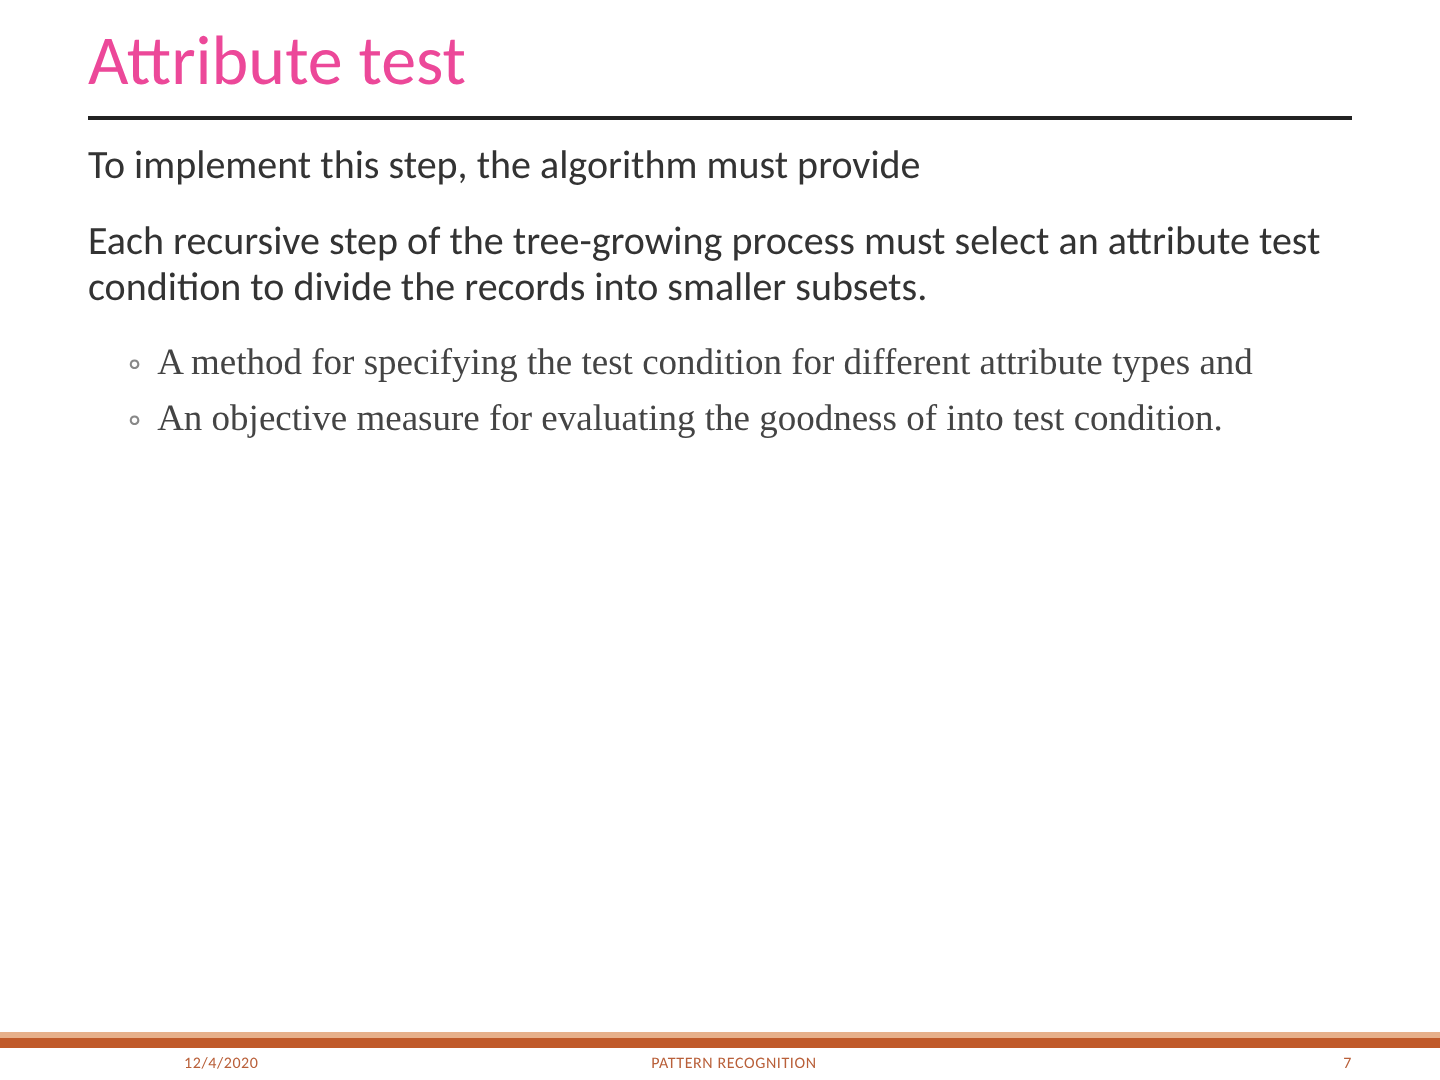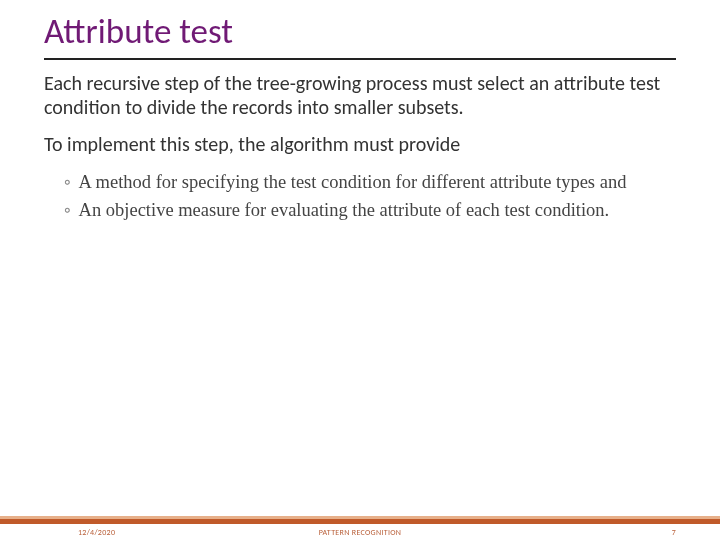--- a/index.html
+++ b/index.html
@@ -1,21 +1,21 @@
 <!DOCTYPE html>
 <html><head>
 <meta charset="utf-8">
 <style>
   * { margin: 0; padding: 0; box-sizing: border-box; }
   html, body { width: 720px; height: 540px; font-family: Calibri, 'Segoe UI', Arial, sans-serif; background: #fff; color: #222; }
   .slide { position: relative; width: 720px; height: 540px; }
   .title {
     font-size: 35px;
     font-weight: 400;
-    color: #701a75;
+    color: #ec4899;
     padding: 10px 0 2px 44px;
     letter-spacing: 0px;
   }
   .title-rule {
     margin: 4px 44px 0 44px;
     border: none;
     border-top: 2px solid #222;
   }
   .body {
     padding: 12px 44px 0 44px;
@@ -50,21 +50,21 @@
   }
   .footer-stripe {
     position: absolute;
     left: 0; right: 0; bottom: 16px;
     height: 8px;
     background: #c05a2a;
     border-top: 3px solid #e7b08a;
   }
   .footer-row {
     position: absolute;
-    left: 0; right: 0; bottom: 1px;
+    left: 14px; right: 0; bottom: 1px;
     height: 14px;
     display: flex;
     justify-content: space-between;
     align-items: center;
     padding: 0 44px 0 78px;
     font-size: 8px;
     color: #b9603a;
     letter-spacing: 0.3px;
   }
   .footer-center {
@@ -75,30 +75,30 @@
     color: #b9603a;
   }
 </style>
 </head>
 <body>
 
 <div class="slide">
   <h1 class="title">Attribute test</h1>
   <hr class="title-rule">
   <div class="body">
+    <p class="para">To implement this step, the algorithm must provide</p>
     <p class="para">Each recursive step of the tree-growing process must select an attribute test condition to divide the records into smaller subsets.</p>
-    <p class="para">To implement this step, the algorithm must provide</p>
     <div class="bullets">
       <div class="bullet">
         <span class="mark">◦</span>
         <span class="txt">A method for specifying the test condition for different attribute types and</span>
       </div>
       <div class="bullet">
         <span class="mark">◦</span>
-        <span class="txt">An objective measure for evaluating the attribute of each test condition.</span>
+        <span class="txt">An objective measure for evaluating the goodness of into test condition.</span>
       </div>
     </div>
   </div>
   <div class="footer">
     <div class="footer-stripe"></div>
     <div class="footer-row">
       <span>12/4/2020</span>
       <span>7</span>
       <div class="footer-center">PATTERN RECOGNITION</div>
     </div>

